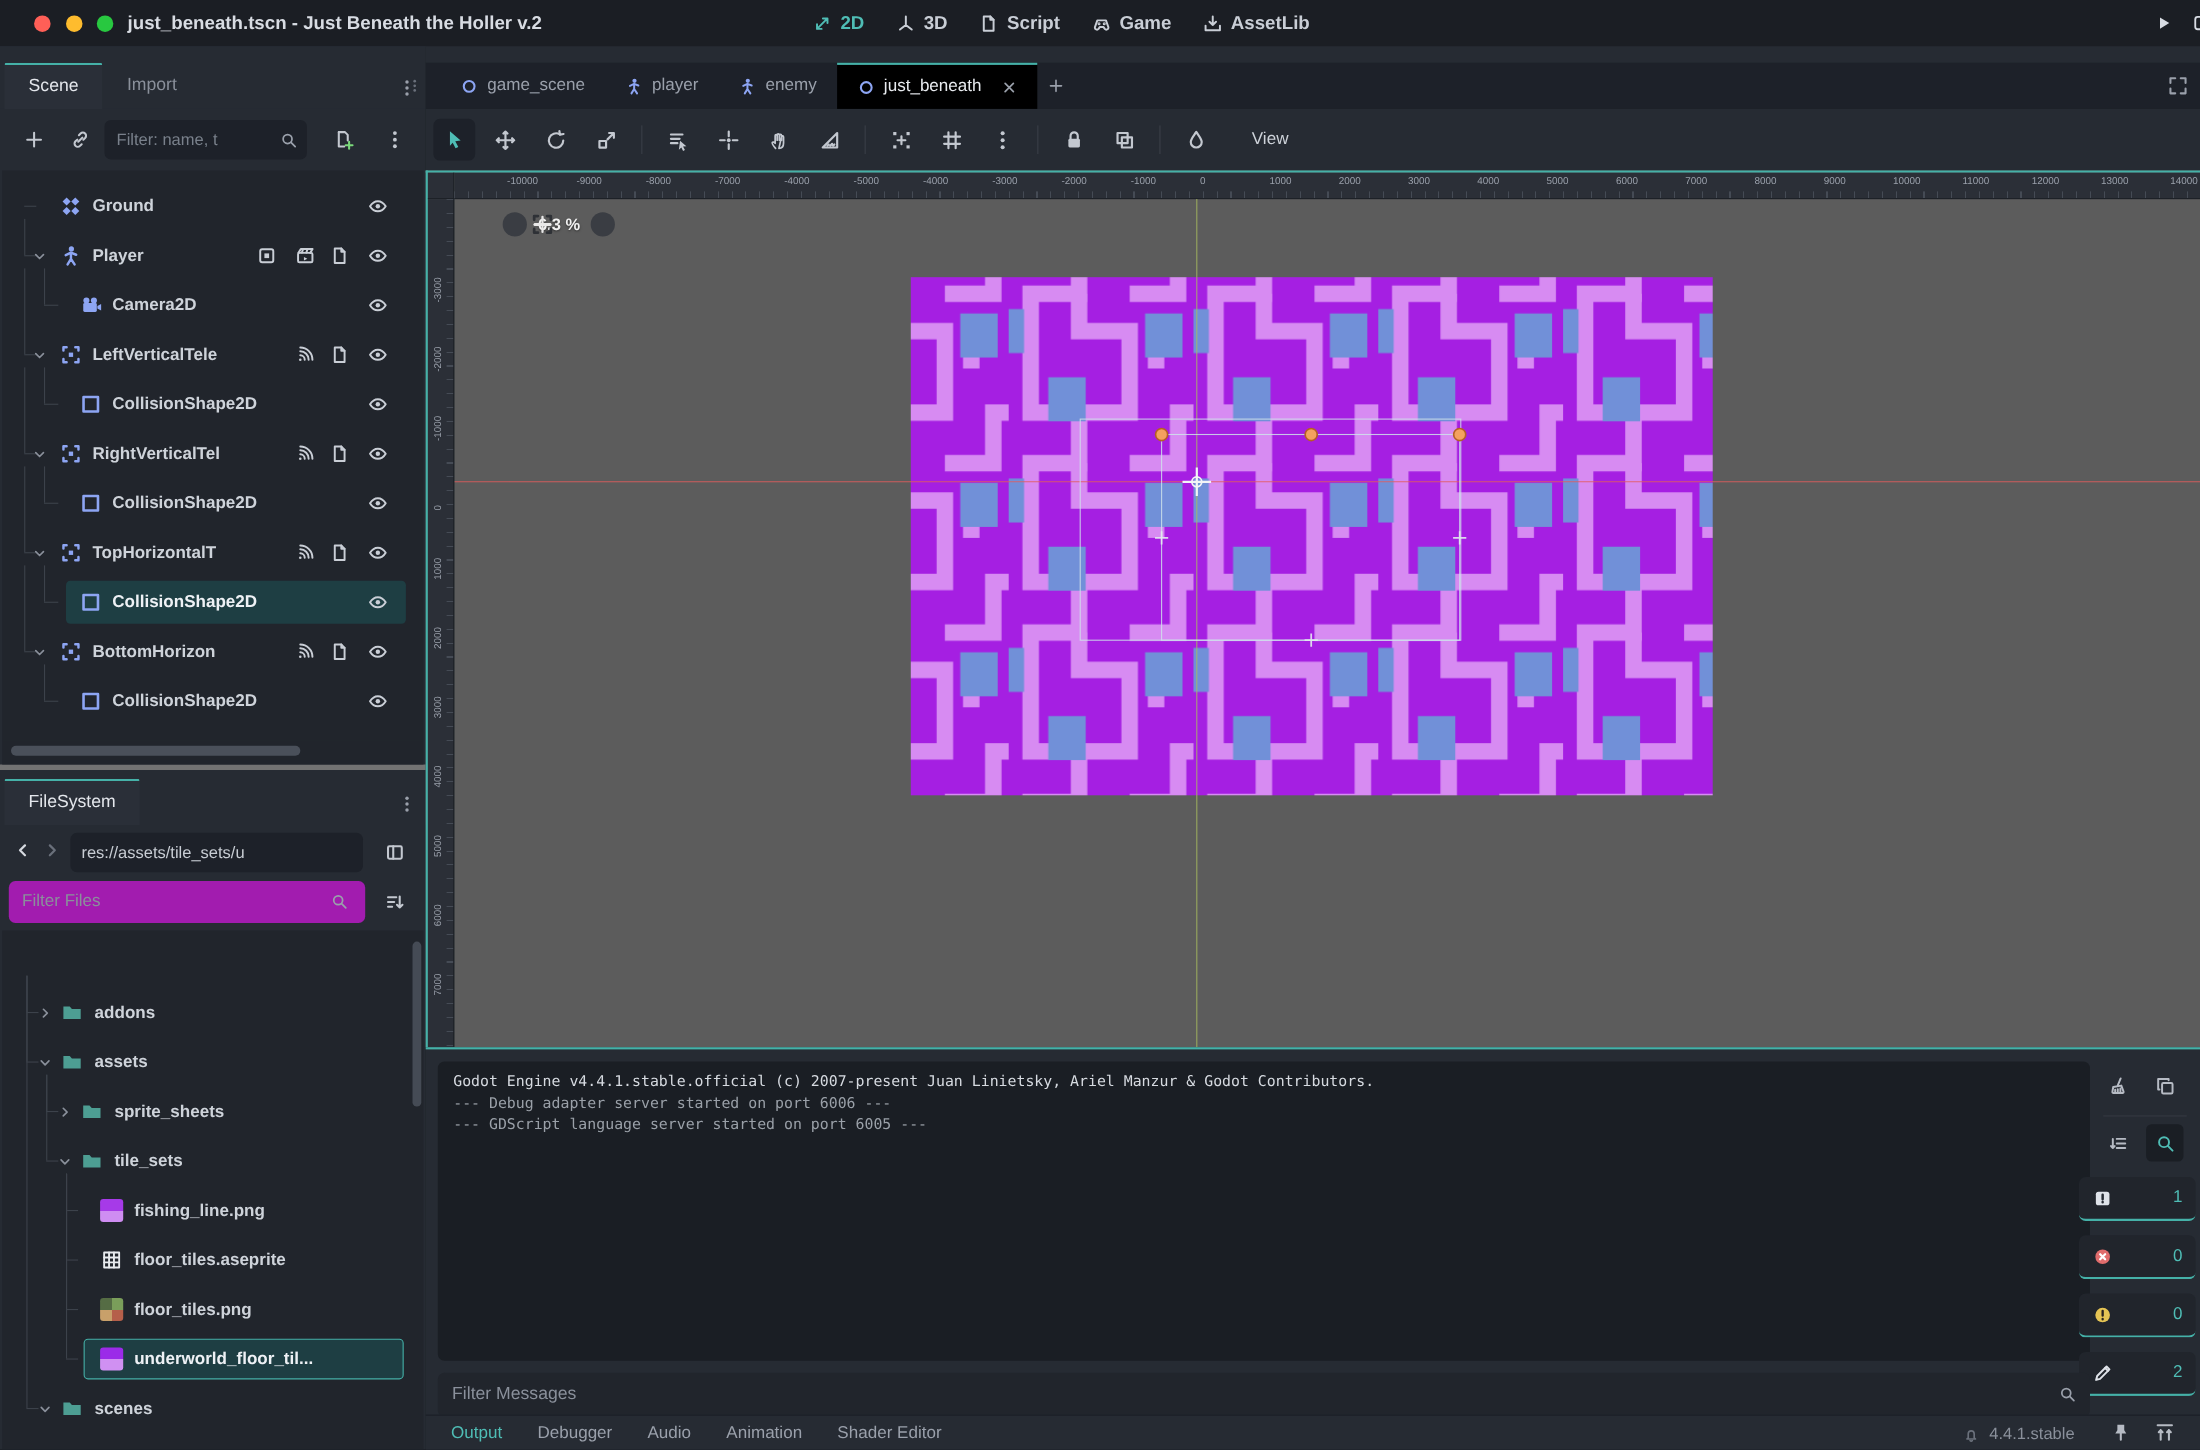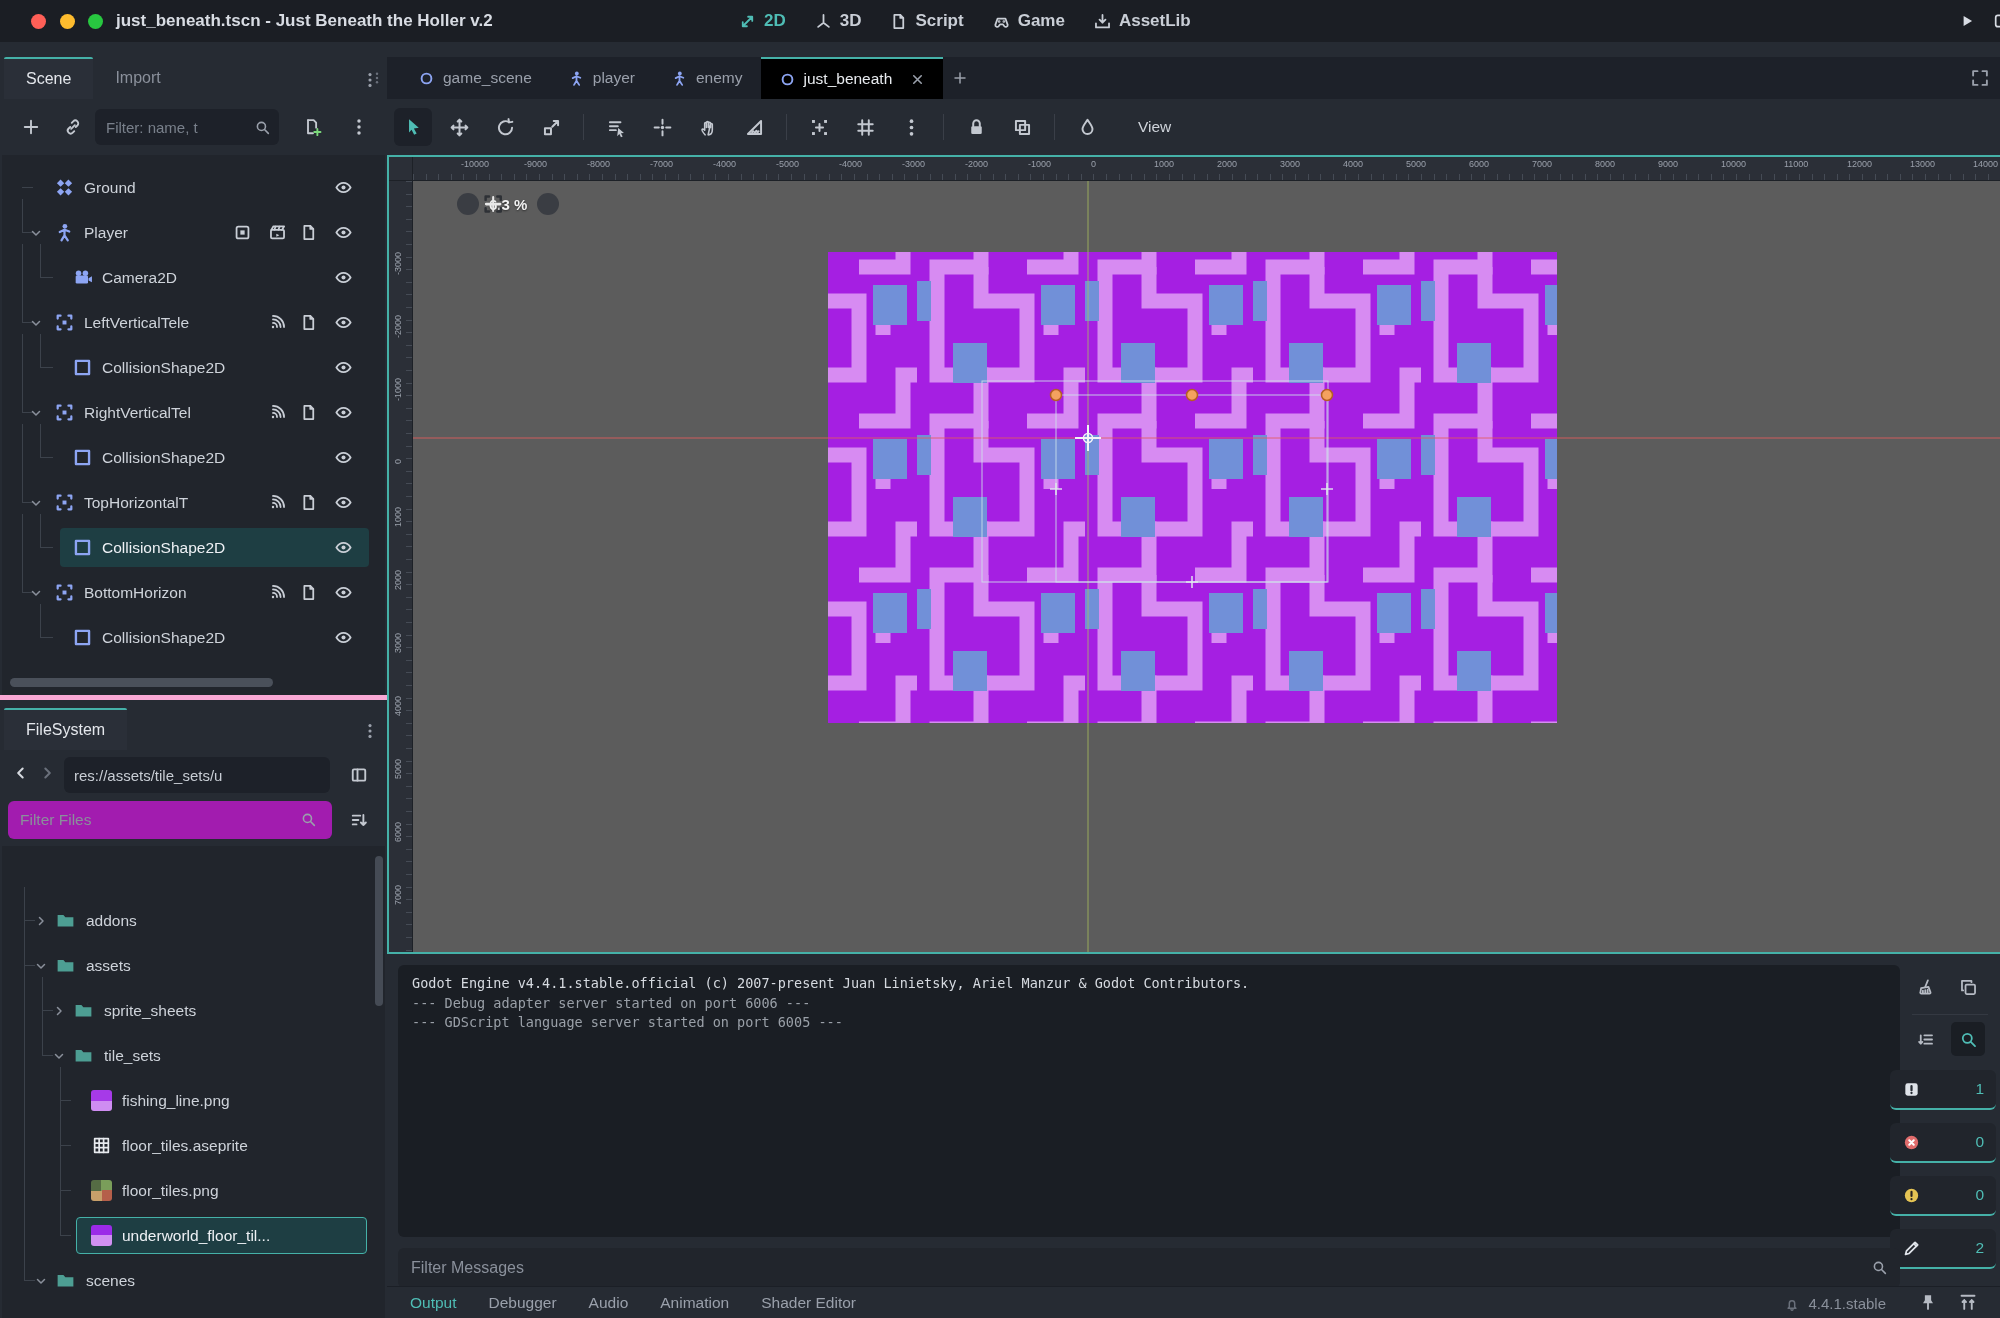--- a/index.html
+++ b/index.html
@@ -24,29 +24,29 @@
   .left-dock{width:387px;display:flex;flex-direction:column;background:#262b33;}
   .main-col{flex:1;display:flex;flex-direction:column;min-width:0;}
 
   
   .dock-tabs{position:relative;display:flex;align-items:flex-end;height:57px;background:#262b33;padding-left:4px;}
   .dock-tab{height:42px;display:flex;align-items:center;padding:0 22px;font-size:16px;color:#8a909b;background:transparent;position:relative;}
   .dock-tab.active{background:#2a2f38;color:#e4e7ec;border-top:2px solid var(--accent,#45b1a8);border-radius:2px 2px 0 0;}
   .dock-kebab{position:absolute;right:8px;bottom:10px;width:18px;height:18px;color:#9aa0ab;}
 
   
-  .scene-dock{height:658px;display:flex;flex-direction:column;position:relative;border-bottom:5px solid #f9a8d4;}
+  .scene-dock{height:658px;display:flex;flex-direction:column;position:relative;border-bottom:5px solid #737373;}
   .dock-toolbar{height:56px;display:flex;align-items:center;position:relative;padding:0 8px;}
   .tb-icon{width:20px;height:20px;color:#c3c8d0;}
   .tbtn{width:34px;height:34px;display:flex;align-items:center;justify-content:center;border-radius:5px;}
   .filter-input{position:absolute;left:95px;top:10px;width:184px;height:36px;background:#1d2129;border:none;border-radius:6px;color:#ced3da;font-size:15px;padding:0 30px 0 11px;outline:none;font-family:inherit;}
   .filter-input::placeholder{color:#79808b;}
   .in-search{position:absolute;width:17px;height:17px;color:#9aa0ab;pointer-events:none;}
   .tree{position:relative;flex:1;background:#21252c;margin:0 2px;overflow:hidden;}
-  .trow{position:absolute;left:0;right:8px;height:45px;display:flex;align-items:center;}
+  .trow{position:absolute;left:0;right:8px;height:45px;display:flex;align-items:center;font-weight:bold;}
   .trow .sel-bg{position:absolute;left:58px;right:8px;top:3px;bottom:3px;background:#1e3e43;border-radius:4px;}
   .trow .chev{position:absolute;width:16px;height:16px;color:#8a909b;}
   .trow .nico{position:absolute;width:21px;height:21px;color:var(--node-blue,#8da5f3);}
   .trow .lbl{position:absolute;font-size:15.5px;color:#ced3da;white-space:nowrap;}
   .trow.selected .lbl{color:#eef1f5;}
   .badge{position:absolute;width:19px;height:19px;color:#c9ced6;top:13px;}
   .guide{position:absolute;background:#3c424b;}
   .hscroll{position:absolute;left:8px;height:9px;border-radius:5px;background:#4a505a;}
   .vscroll{position:absolute;width:8px;border-radius:4px;background:#454b55;}
 

